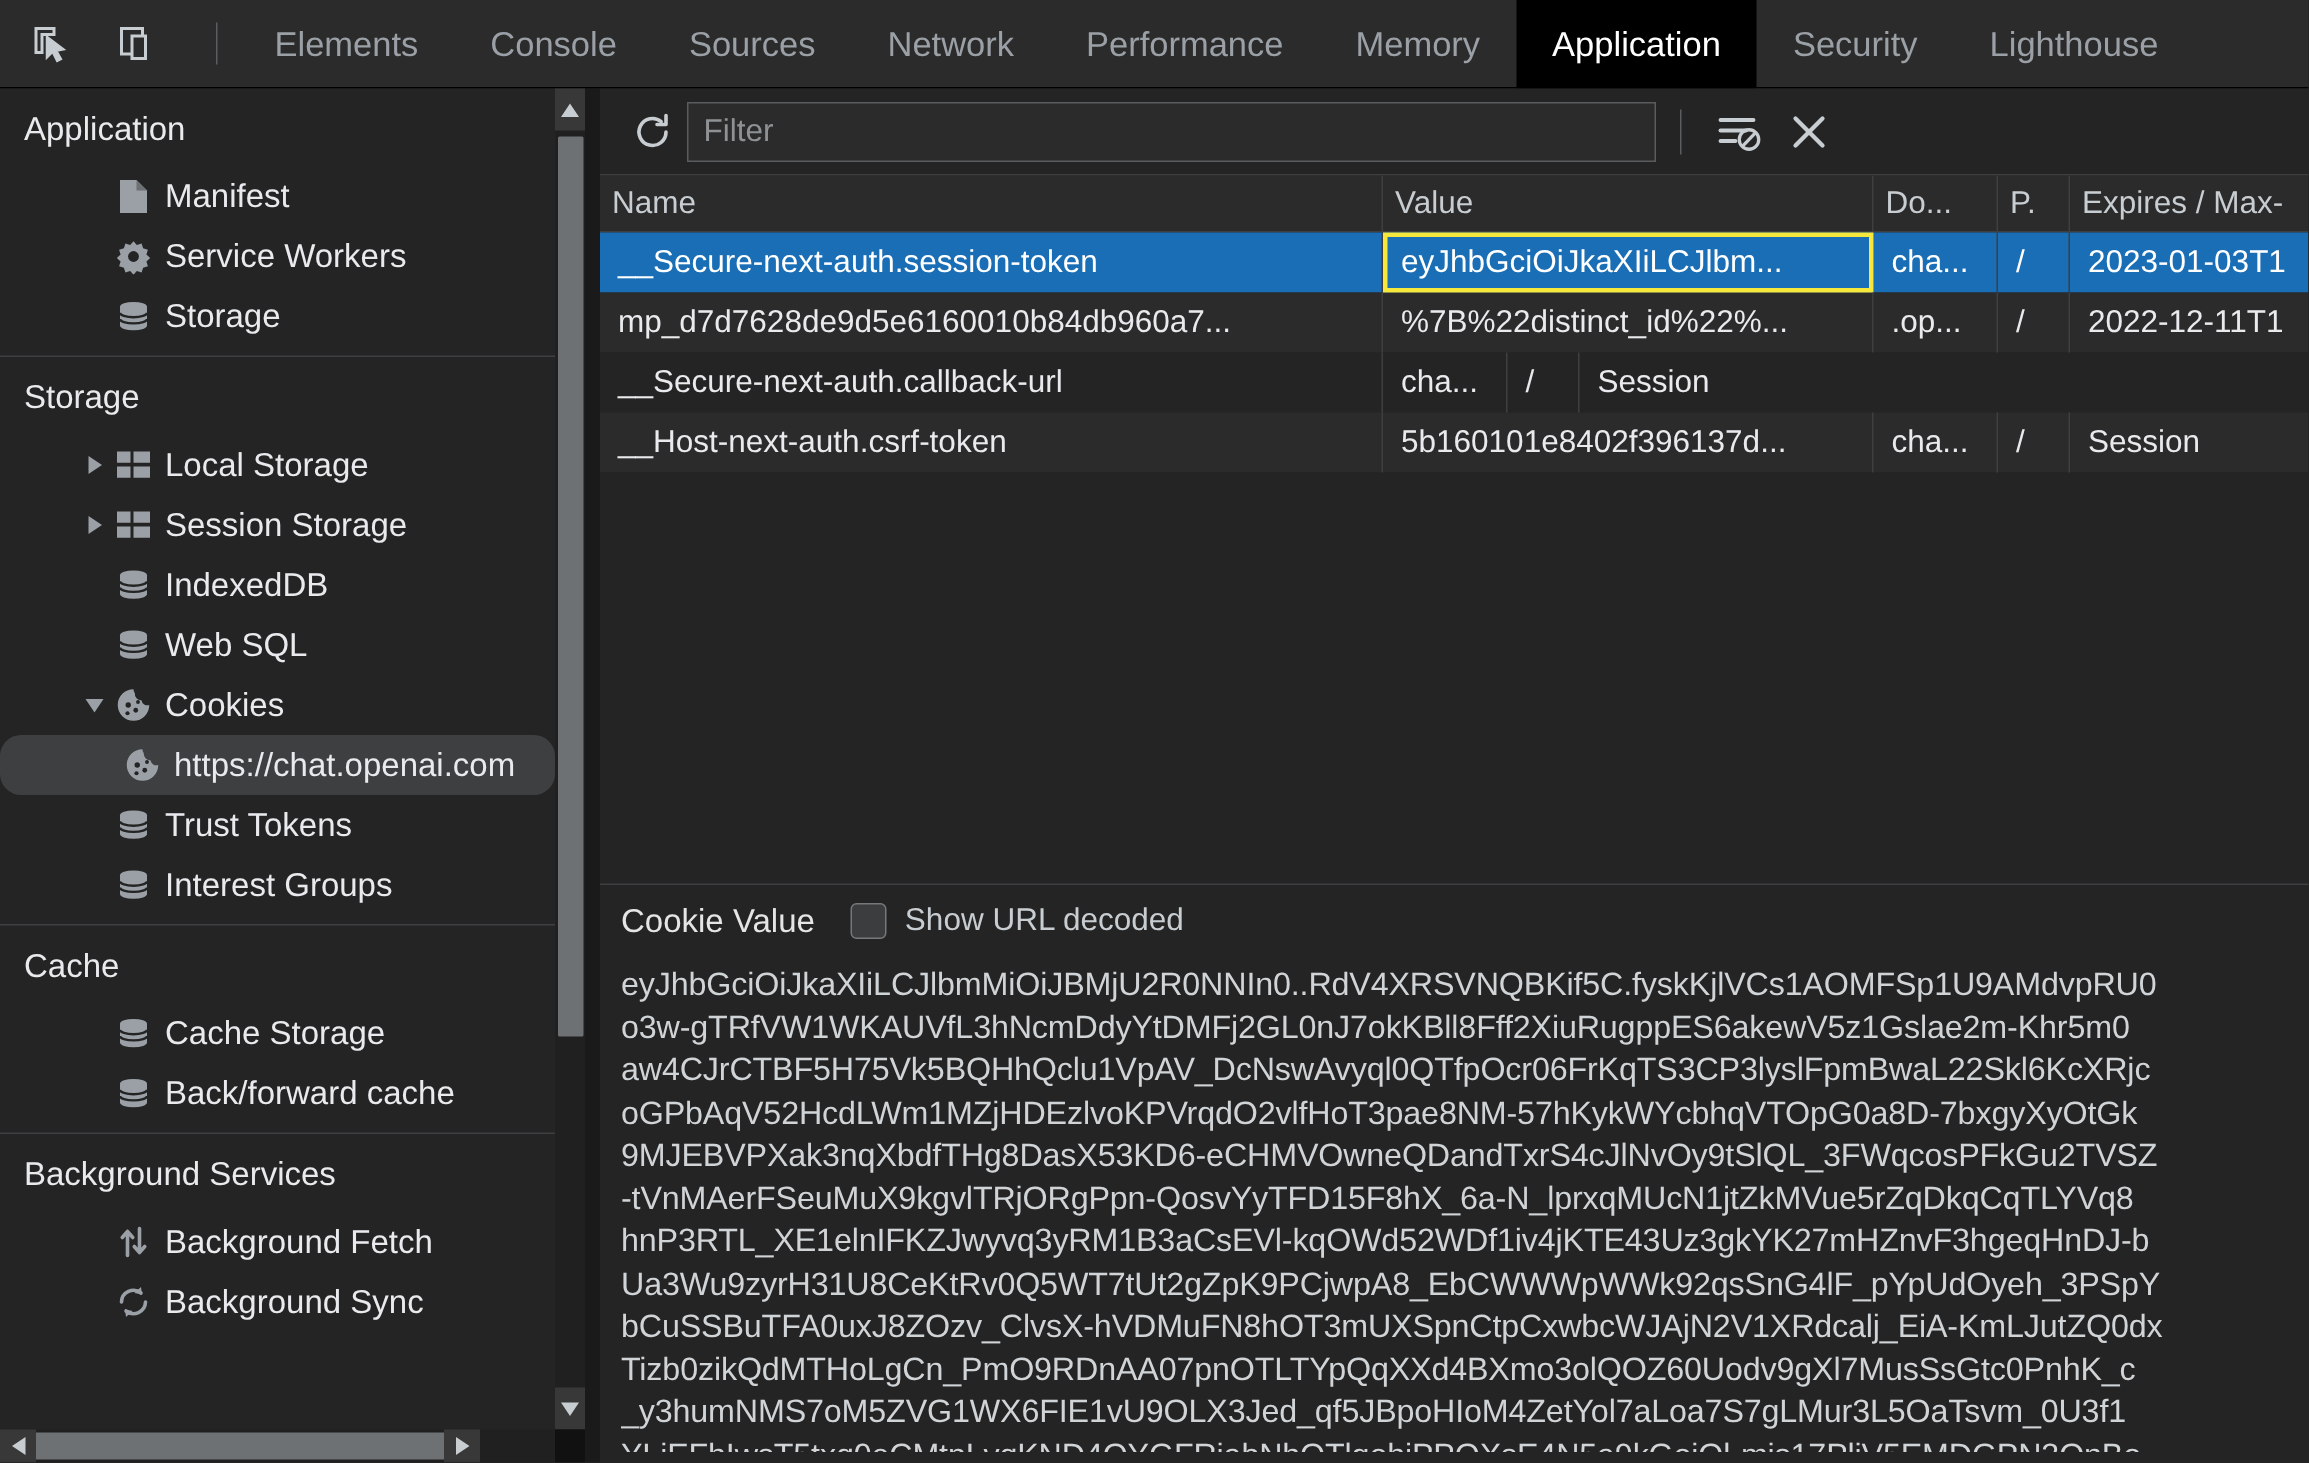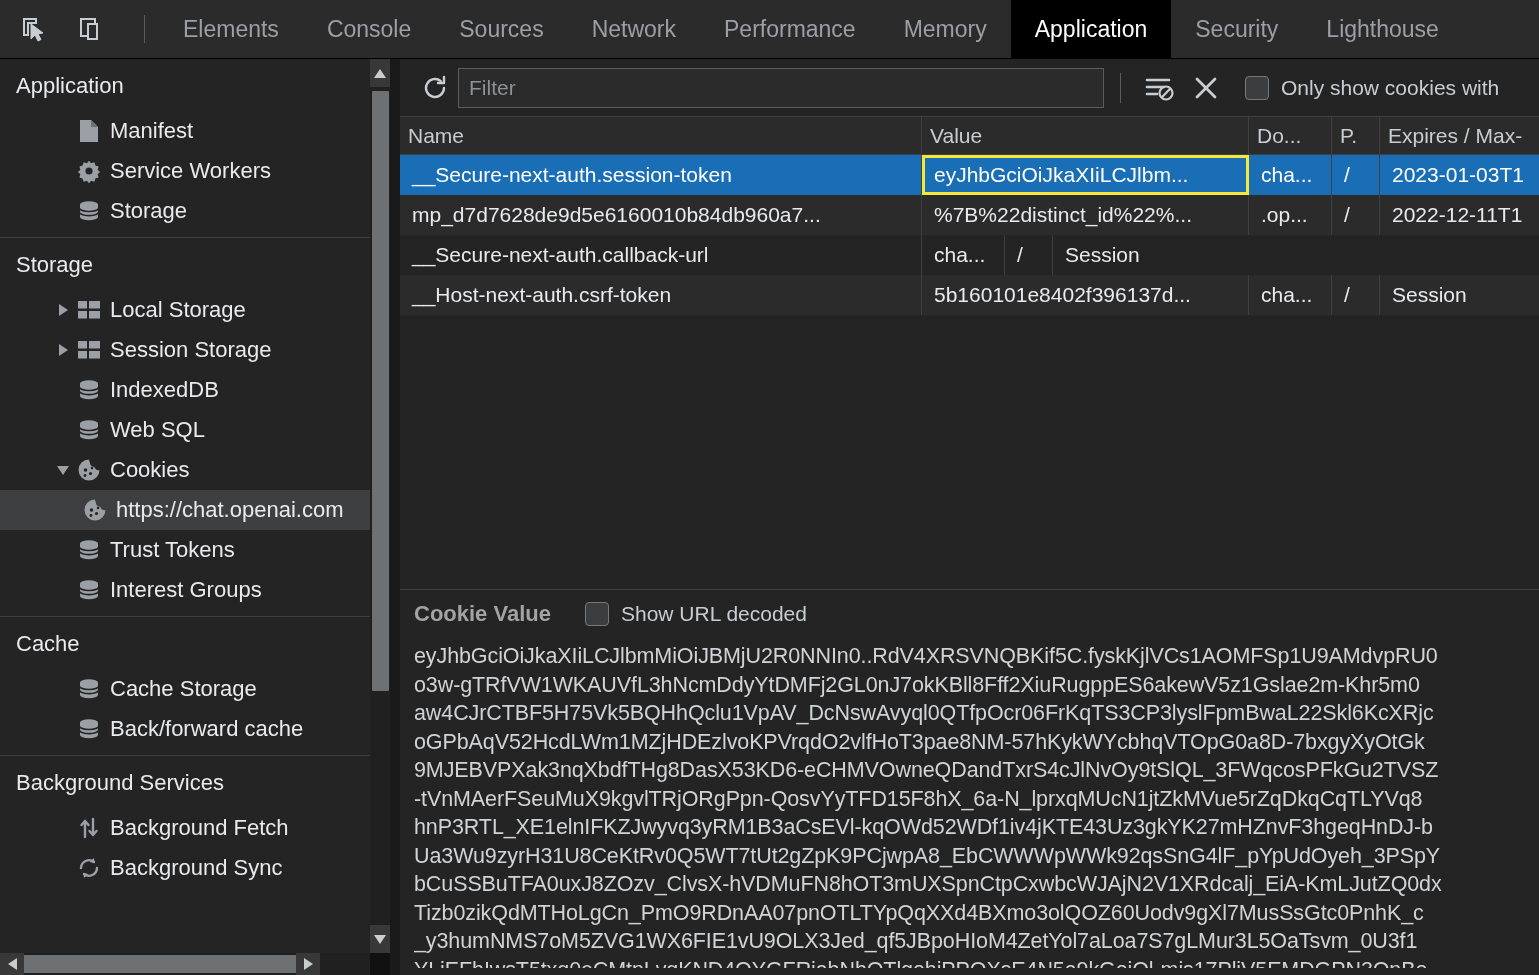--- a/index.html
+++ b/index.html
@@ -44,21 +44,21 @@
   .sb-header {
     font-size: 22px; color: #e8eaed; padding: 14px 0 12px 16px;
     white-space: nowrap;
   }
   .sb-divider { height: 1px; background: #3d3f41; margin: 6px 0 0 0; }
   .sb-item {
     display: flex; align-items: center; height: 40px;
     padding-left: 16px; font-size: 22px; color: #e8eaed; cursor: pointer;
     white-space: nowrap;
   }
-  .sb-item.selected { background: #3d3f41; }
+  .sb-item.selected { background: #3d3f41; border-radius: 14px; }
   .sb-item .twisty {
     width: 22px; flex: 0 0 22px; display: flex; align-items: center; justify-content: center;
   }
   .sb-item .icon {
     width: 30px; flex: 0 0 30px; display: flex; align-items: center; justify-content: center;
     margin-right: 6px;
   }
   .sb-item.indent1 { padding-left: 32px; margin-left: 20px; }
   .sb-item.indent2 { padding-left: 58px; }
   .sb-label { overflow: hidden; text-overflow: clip; }
@@ -152,21 +152,21 @@
   .col-expires { flex: 0 0 159px; border-right: none; }
 
   .table-empty { background: #242424; height: 240px; border-top: none; }
 
   
   .cv-divider { position: absolute; left: 0; top: 530px; width: 1139px; height: 1px; background: #3d3f41; }
   .cvpanel { position: absolute; left: 0; top: 531px; width: 1139px; height: 385px; background: #242424; }
   .cv-head {
     display: flex; align-items: center; height: 48px; padding-left: 14px; gap: 0;
   }
-  .cv-title { font-size: 22px; font-weight: bold; color: #a3a3a3; margin-right: 34px; white-space: nowrap; }
+  .cv-title { font-size: 22px; font-weight: normal; color: #e5e5e5; margin-right: 24px; white-space: nowrap; }
   .cv-check { display: flex; align-items: center; gap: 12px; cursor: pointer; font-size: 21px; color: #c8cdd1; white-space: nowrap; }
   .cv-body {
     padding: 4px 0 0 14px; font-size: 21.5px; line-height: 28.5px; color: #d0d4d7;
     font-family: "Liberation Sans", "DejaVu Sans", sans-serif;
     letter-spacing: -0.1px;
     overflow: hidden; height: 330px;
   }
   .cv-line { white-space: nowrap; overflow: hidden; }
 </style>
 </head>
@@ -462,24 +462,20 @@
           <circle cx="22" cy="20" r="6.5" fill="none" stroke="#c8cdd1" stroke-width="2.2"></circle>
           <line x1="17.6" y1="24.6" x2="26.4" y2="15.4" stroke="#c8cdd1" stroke-width="2.2"></line>
         </svg>
       </div>
       <div class="tb-icon">
         <svg width="28" height="28" viewBox="0 0 28 28">
           <line x1="5" y1="5" x2="23" y2="23" stroke="#c8cdd1" stroke-width="2.8" stroke-linecap="round"></line>
           <line x1="23" y1="5" x2="5" y2="23" stroke="#c8cdd1" stroke-width="2.8" stroke-linecap="round"></line>
         </svg>
       </div>
-      <label class="tb-check">
-        <span class="checkbox"></span>
-        <span>Only show cookies with</span>
-      </label>
     </div>
 
     <div class="table">
       <div class="thead">
         <div class="th col-name">Name</div>
         <div class="th col-value">Value</div>
         <div class="th col-domain">Do...</div>
         <div class="th col-path">P.</div>
         <div class="th col-expires">Expires / Max-</div>
       </div>

